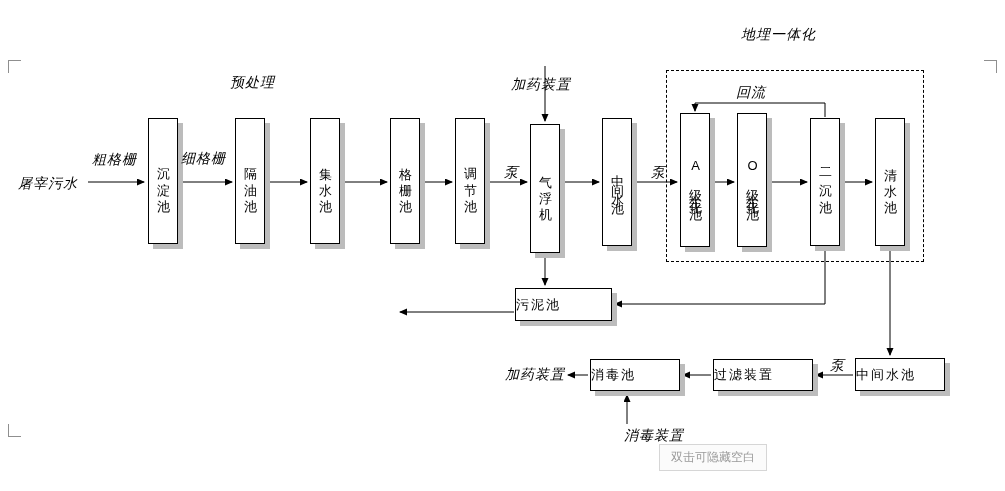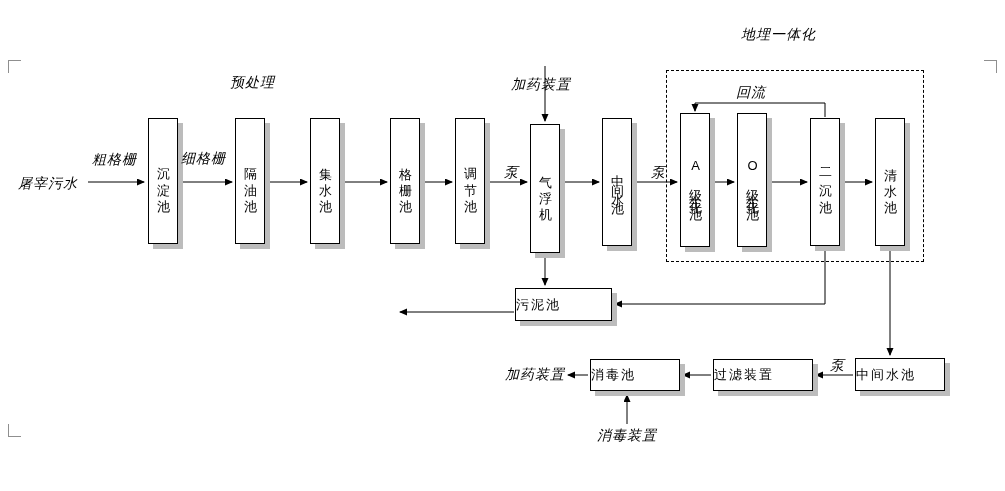--- a/index.html
+++ b/index.html
@@ -146,20 +146,23 @@
   <div class="lbl" style="left:92px;  top:151px;">粗格栅</div>
   <div class="lbl" style="left:181px; top:150px;">细格栅</div>
   <div class="lbl" style="left:230px; top:74px;">预处理</div>
   <div class="lbl" style="left:511px; top:47px;margin-top:29px;">加药装置</div>
   <div class="lbl" style="left:741px; top:26px;">地埋一体化</div>
   <div class="lbl" style="left:736px; top:84px;">回流</div>
   <div class="lbl" style="left:504px; top:164px;">泵</div>
   <div class="lbl" style="left:651px; top:164px;">泵</div>
   <div class="lbl" style="left:830px; top:357px;">泵</div>
   <div class="lbl" style="left:505px; top:366px;">加药装置</div>
-  <div class="lbl" style="left:597px; top:427px;">消毒装置</div>
+  <div class="lbl" style="left:624px; top:427px;">消毒装置</div>
 
   <div class="corner tl" style="left:8px;   top:60px;"></div>
   <div class="corner tr" style="left:984px; top:60px;"></div>
   <div class="corner bl" style="left:8px;   top:424px;"></div>
 
+  <div class="tooltip">
+    <span>双击可隐藏空白</span>
+  </div>
 
 </div>
 
 </body></html>

